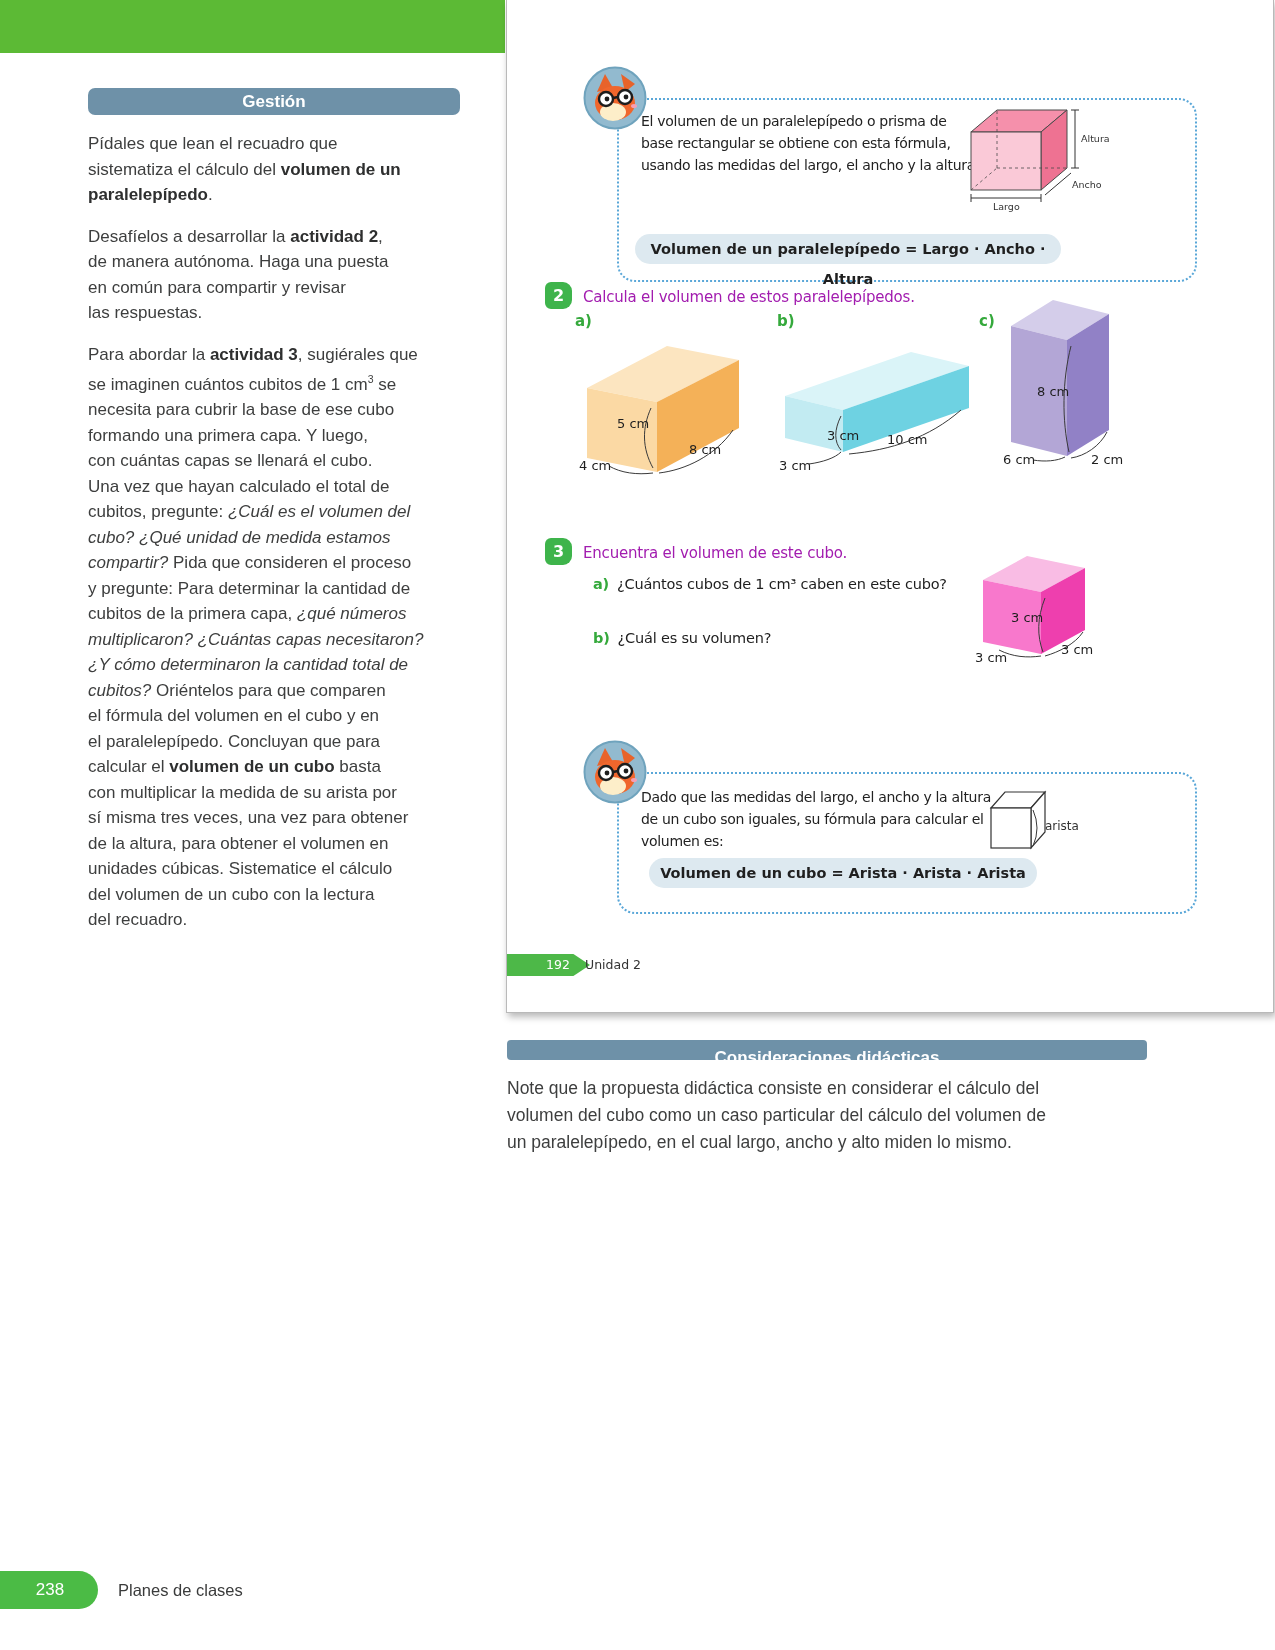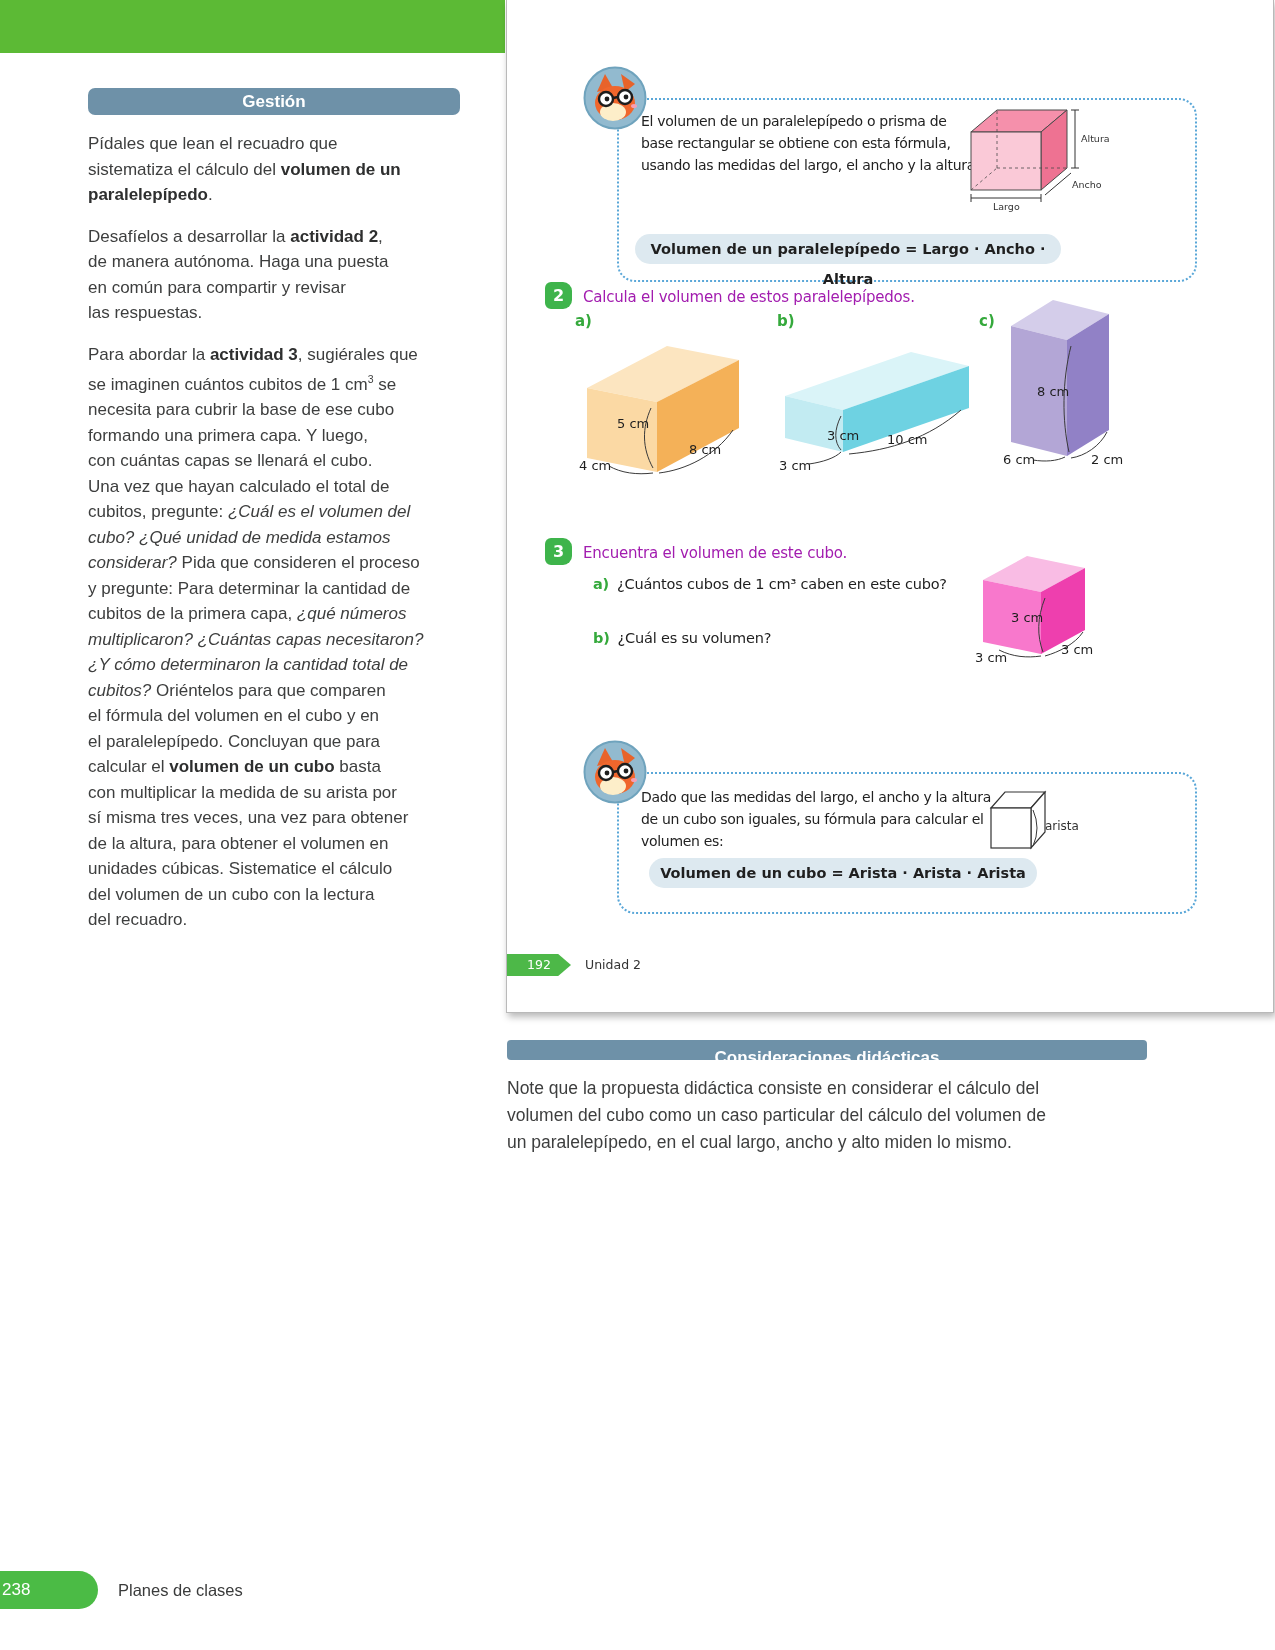--- a/index.html
+++ b/index.html
@@ -33,33 +33,33 @@
   .badge{width:27px;height:27px;background:#3eb44b;border-radius:6px 9px 9px 6px;
          color:#fff;font-weight:bold;font-size:16px;text-align:center;line-height:27px;}
   .instruction{font-size:15px;letter-spacing:-0.2px;color:#a21caf;}
   .item-letter{color:#35a93c;font-weight:bold;font-size:15px;}
   .question{font-size:14.5px;letter-spacing:-0.2px;color:#1e1e1e;white-space:nowrap;}
   .question .q-letter{color:#35a93c;font-weight:bold;margin-right:8px;}
   .dim-label{font-family:"DejaVu Sans",sans-serif;font-size:13px;fill:#1f1f1f;}
   .tiny-label{font-family:"DejaVu Sans",sans-serif;font-size:9.5px;fill:#333;}
   .leader{fill:none;stroke:#3a3a3a;stroke-width:1;}
   .page-tab{background:#4db848;color:#fff;font-size:12.5px;text-align:center;line-height:22px;
-            clip-path:polygon(0 0,80% 0,100% 50%,80% 100%,0 100%);}
+            clip-path:polygon(0 0,80% 0,100% 50%,80% 100%,0 100%);padding-left:19px;}
   .unit-label{font-size:12.5px;color:#333;line-height:22px;}
 
   
   #considerations{position:absolute;left:507px;top:1040px;width:652px;}
   #considerations .section-bar{height:20px;line-height:36px;border-radius:4px;font-size:17px;}
   #considerations .cbody{margin-top:15px;font-size:17.5px;line-height:27px;color:#3d3e3e;}
   #considerations .tl{white-space:nowrap;}
 
   
   #page-footer-tab{position:absolute;left:0;top:1571px;width:98px;height:38px;background:#4bbb45;
                    border-radius:0 19px 19px 0;color:#fff;font-size:17px;line-height:38px;
-                   padding-left:2px;box-sizing:border-box;}
+                   text-align:center;padding-left:2px;box-sizing:border-box;}
   #page-footer-label{position:absolute;left:118px;top:1571px;height:38px;line-height:38px;
                      font-size:16.5px;color:#3a3b3b;}
 </style>
 </head>
 <body>
 
 <div id="root">
 
   <div id="top-band"></div>
 
@@ -78,21 +78,21 @@
       </div>
     <div class="tpara">
         <div class="tl"><span>Para abordar la </span><span class="b">actividad 3</span><span>, sugiérales que</span></div>
         <div class="tl"><span>se imaginen cuántos cubitos de 1 cm</span><span class="sup">3</span><span> se</span></div>
         <div class="tl"><span>necesita para cubrir la base de ese cubo</span></div>
         <div class="tl"><span>formando una primera capa. Y luego,</span></div>
         <div class="tl"><span>con cuántas capas se llenará el cubo.</span></div>
         <div class="tl"><span>Una vez que hayan calculado el total de</span></div>
         <div class="tl"><span>cubitos, pregunte: </span><span class="i">¿Cuál es el volumen del</span></div>
         <div class="tl"><span class="i">cubo? ¿Qué unidad de medida estamos</span></div>
-        <div class="tl"><span class="i">considerar?</span><span> Pida que consideren el proceso</span></div>
+        <div class="tl"><span class="i">compartir?</span><span> Pida que consideren el proceso</span></div>
         <div class="tl"><span>y pregunte: Para determinar la cantidad de</span></div>
         <div class="tl"><span>cubitos de la primera capa, </span><span class="i">¿qué números</span></div>
         <div class="tl"><span class="i">multiplicaron? ¿Cuántas capas necesitaron?</span></div>
         <div class="tl"><span class="i">¿Y cómo determinaron la cantidad total de</span></div>
         <div class="tl"><span class="i">cubitos?</span><span> Oriéntelos para que comparen</span></div>
         <div class="tl"><span>el fórmula del volumen en el cubo y en</span></div>
         <div class="tl"><span>el paralelepípedo. Concluyan que para</span></div>
         <div class="tl"><span>calcular el </span><span class="b">volumen de un cubo</span><span> basta</span></div>
         <div class="tl"><span>con multiplicar la medida de su arista por</span></div>
         <div class="tl"><span>sí misma tres veces, una vez para obtener</span></div>

